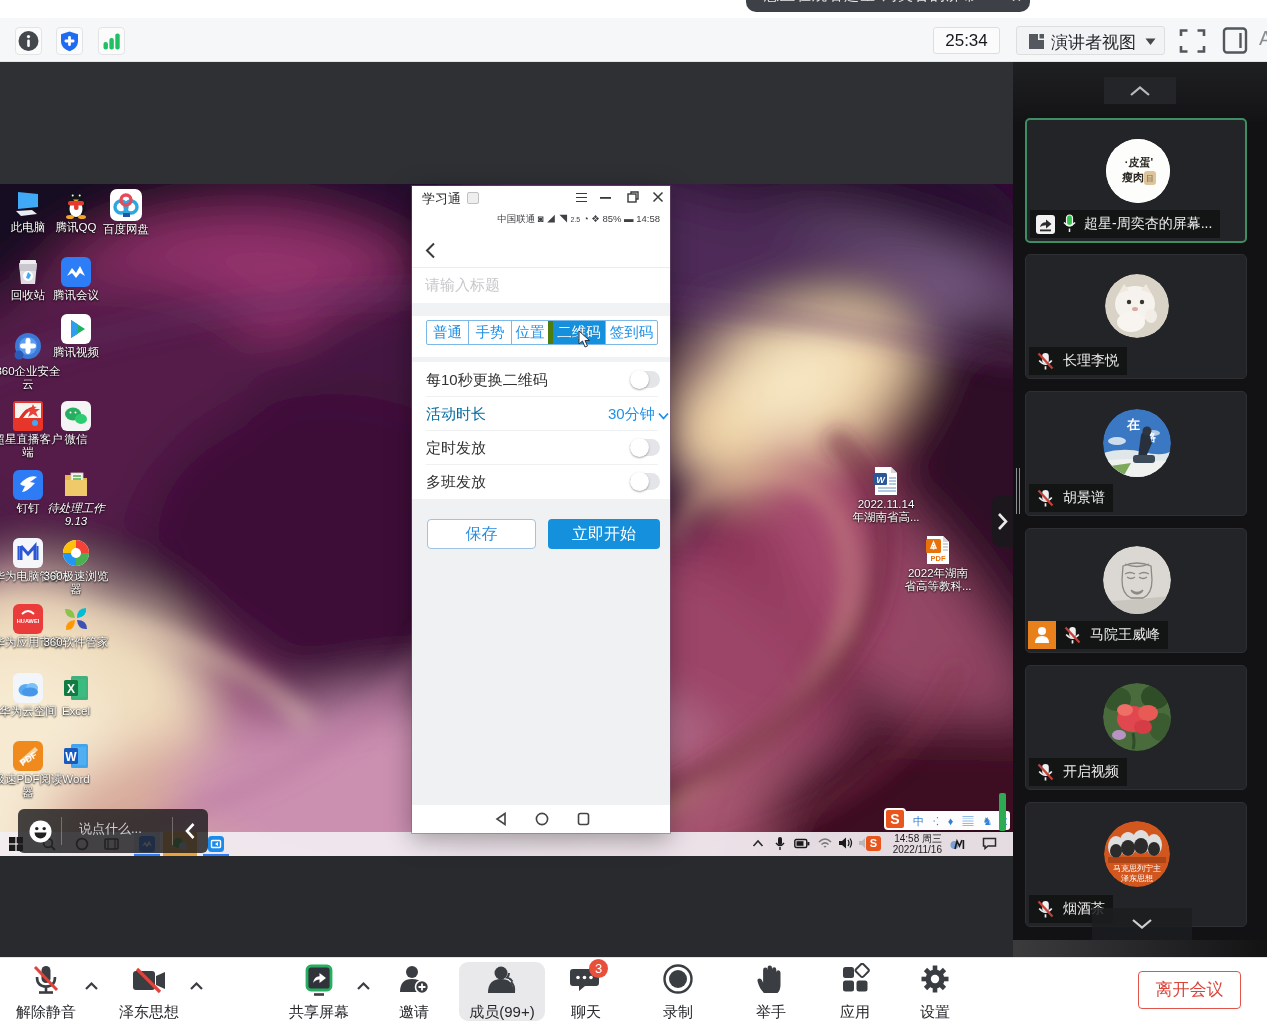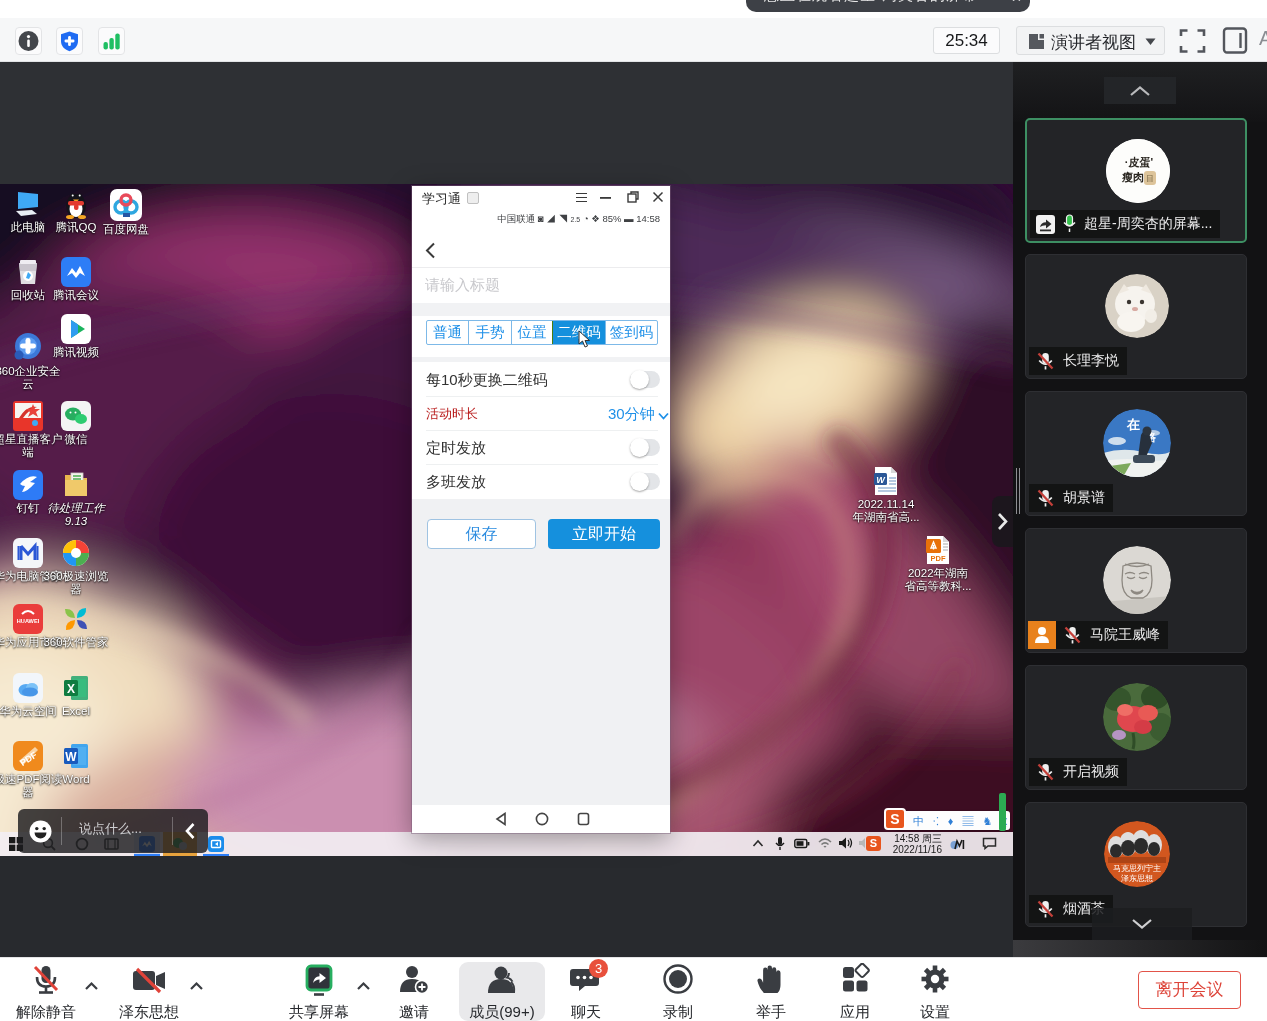--- a/index.html
+++ b/index.html
@@ -451,35 +451,35 @@
           <path d="M9 1.5 L2 8.5 L9 15.5" stroke="#3a3a3a" stroke-width="2" fill="none"></path>
         </svg>
       <div class="abs" style="left:0;top:81px;width:258px;height:1px;background:#ececee;"></div>
 
       <div class="abs" style="left:13px;top:90px;font-size:15px;color:#c8c8cc;">请输入标题</div>
       <div class="abs" style="left:0;top:117px;width:258px;height:13px;background:#f1f2f4;"></div>
 
       <div class="abs" style="left:14px;top:134px;width:232px;height:25px;border:1px solid #7db9e8;border-radius:2px;display:flex;font-size:14.5px;color:#1e90e8;text-align:center;line-height:23px;">
         <div style="width:42px;border-right:1px solid #7db9e8;">普通</div>
         <div style="width:43px;border-right:1px solid #7db9e8;">手势</div>
-        <div style="width:41px;border-right:1px solid #4d7c0f;">位置</div>
+        <div style="width:41px;border-right:5px solid #4d7c0f;">位置</div>
         <div style="width:53px;border-right:1px solid #7db9e8;background:#1590dd;color:#fff;">二维码</div>
         <div style="flex:1;">签到码</div>
       </div>
       <svg class="abs" style="left:166px;top:144px;" width="13" height="19" viewBox="0 0 13 19">
           <path d="M1 1 L1 14 L4.5 11 L7 17 L9.5 16 L7 10.5 L11.5 10.5 Z" fill="#fff" stroke="#333" stroke-width="1"></path>
         </svg>
       <div class="abs" style="left:0;top:171px;width:258px;height:5px;background:#f1f2f4;"></div>
 
       <div class="abs" style="left:14px;top:185px;font-size:15px;color:#333;">每10秒更换二维码</div>
       <div class="abs" style="left:218px;top:185px;width:30px;height:17px;background:#e3e5e8;border-radius:9px;">
           <div style="position:absolute;left:0px;top:-1px;width:19px;height:19px;background:#fff;border-radius:50%;box-shadow:0 1px 2px rgba(0,0,0,0.35);"></div>
         </div>
       <div class="abs" style="left:14px;top:210px;width:232px;height:1px;background:#eef0f1;"></div>
-      <div class="abs" style="left:14px;top:219px;font-size:13px;color:#b91c1c;">活动时长</div>
+      <div class="abs" style="left:14px;top:219px;font-size:15px;color:#0369a1;">活动时长</div>
       <div class="abs" style="left:196px;top:219px;font-size:15px;color:#1e90e8;text-align:right;">30分钟</div>
       <svg class="abs" style="left:246px;top:226px;" width="11" height="8" viewBox="0 0 11 8">
           <path d="M1 1.5 L5.5 6.5 L10 1.5" stroke="#1e90e8" stroke-width="1.8" fill="none"></path>
         </svg>
       <div class="abs" style="left:14px;top:244px;width:232px;height:1px;background:#eef0f1;"></div>
       <div class="abs" style="left:14px;top:253px;font-size:15px;color:#333;">定时发放</div>
       <div class="abs" style="left:218px;top:253px;width:30px;height:17px;background:#e3e5e8;border-radius:9px;">
           <div style="position:absolute;left:0px;top:-1px;width:19px;height:19px;background:#fff;border-radius:50%;box-shadow:0 1px 2px rgba(0,0,0,0.35);"></div>
         </div>
       <div class="abs" style="left:14px;top:278px;width:232px;height:1px;background:#eef0f1;"></div>

